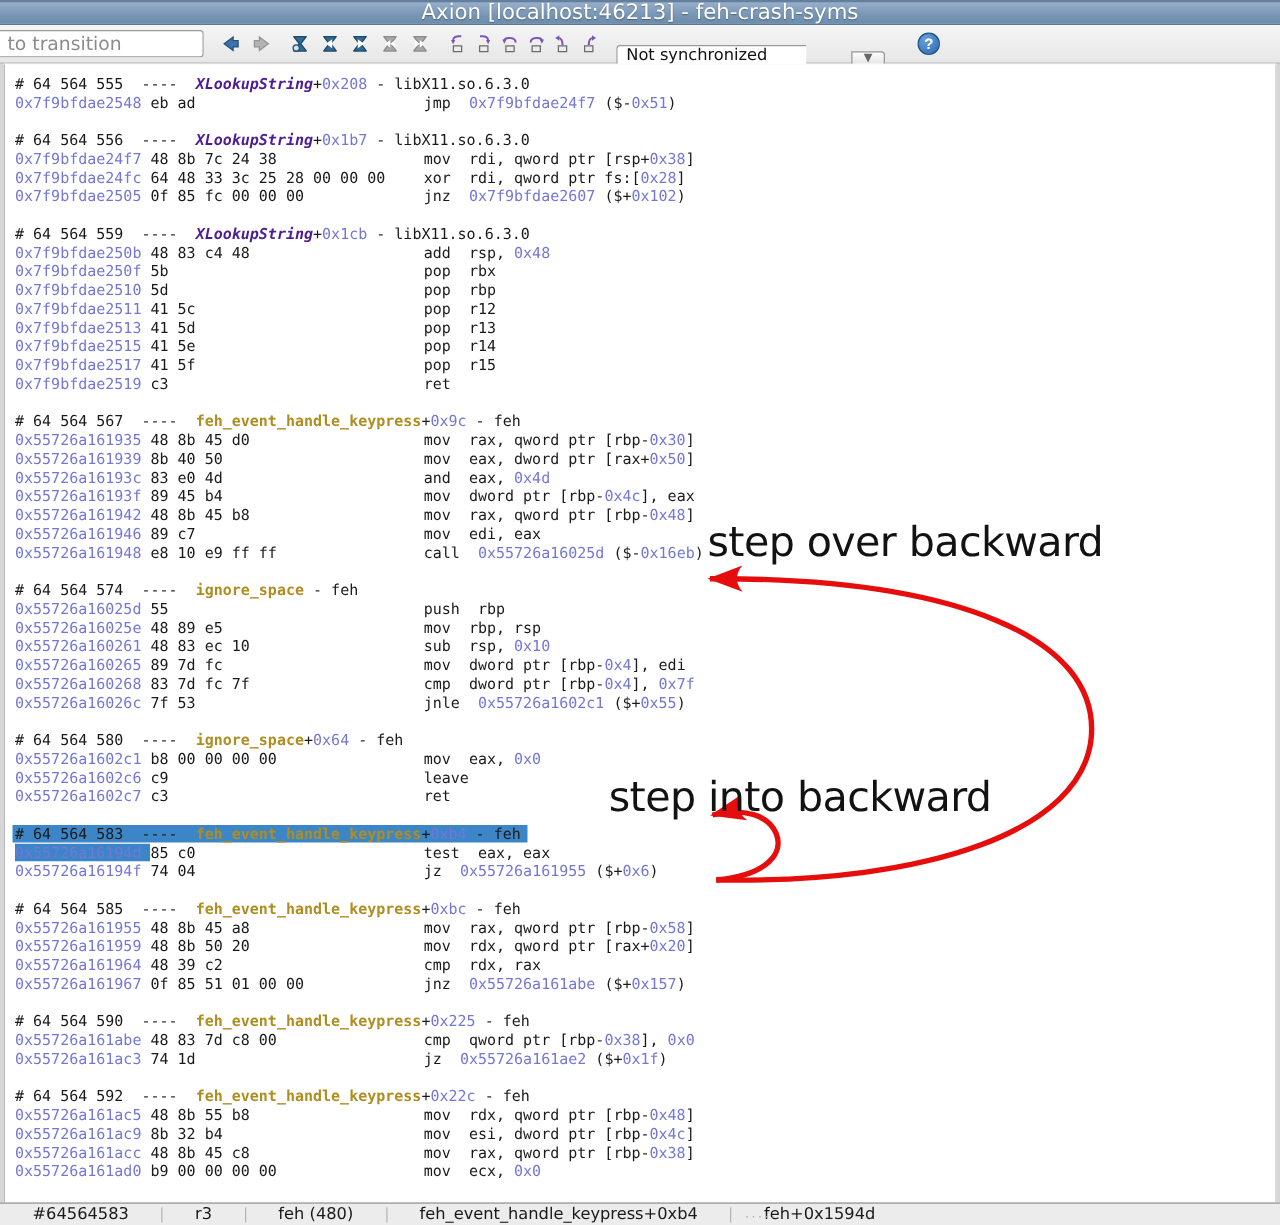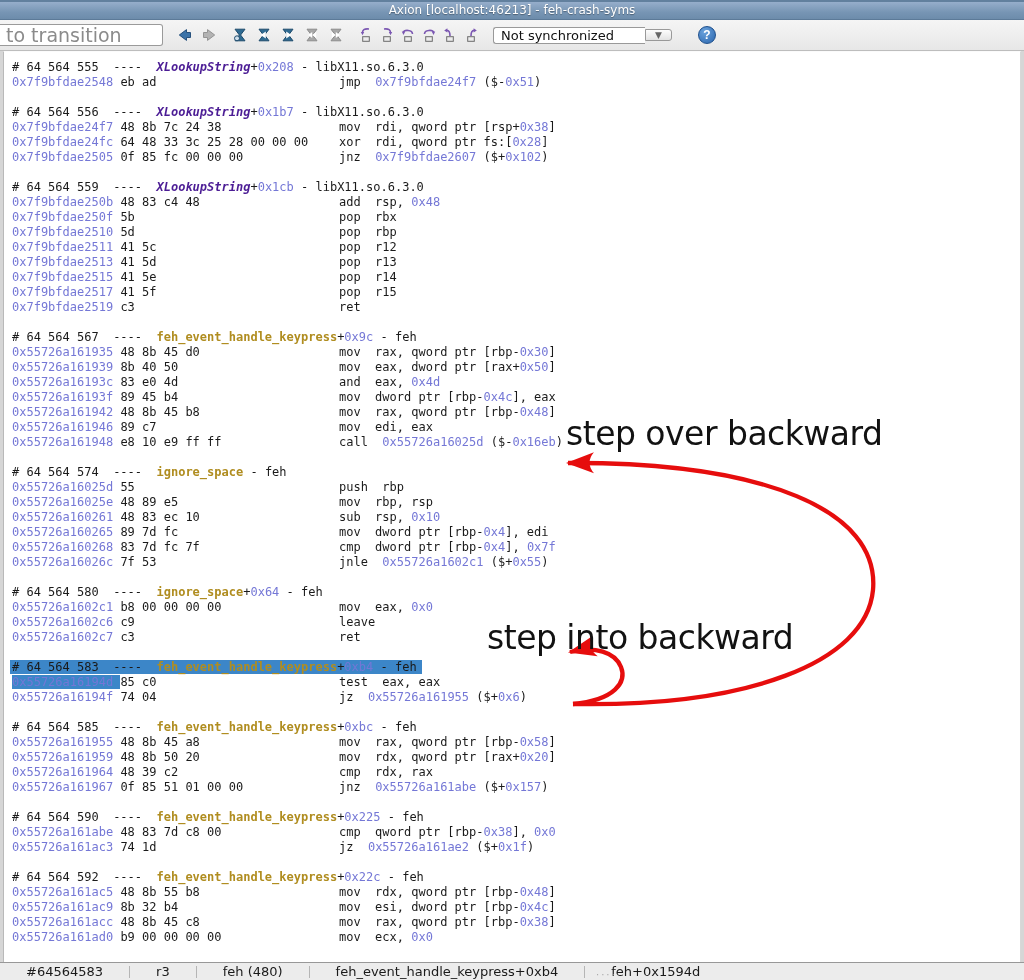--- a/index.html
+++ b/index.html
@@ -8,46 +8,46 @@
     width:1024px; height:980px; overflow:hidden; position:relative;
     font-family:"DejaVu Sans", sans-serif; background:#d6d6d6;
   }
   .window { display:flex; flex-direction:column; width:1024px; height:980px; }
 
   
   .titlebar {
     height:20px; flex:0 0 20px;
     background:linear-gradient(#96aecb,#7795b4 60%,#6d8cab);
     border-top:2px solid #62809e; border-bottom:1px solid #5c7a98;
-    color:#fff; font-size:12px; line-height:17px;
+    color:#fff; font-size:17px; line-height:17px;
     text-align:center; text-shadow:0 1px 1px rgba(0,0,0,.35);
     white-space:nowrap; overflow:hidden;
   }
 
   
   .toolbar {
     height:31px; flex:0 0 31px; display:flex; align-items:center;
     background:linear-gradient(#f5f5f5,#e7e7e7);
     border-bottom:1px solid #bdbdbd; padding:0 4px 0 0;
   }
   .goto-input {
     width:163px; height:22px; margin-right:10px;
     border:1px solid #9a9a9a; border-left:none; border-radius:0 3px 3px 0;
-    padding:0 6px; font-size:19px; font-family:"DejaVu Sans",sans-serif;
+    padding:0 6px; font-size:15px; font-family:"DejaVu Sans",sans-serif;
     color:#222; background:#fff; outline:none;
   }
   .goto-input::placeholder { color:#8b8b8b; }
   .tb-btn {
     width:24px; height:24px; border:none; background:transparent; padding:1px;
     display:flex; align-items:center; justify-content:center; border-radius:3px;
   }
   .tb-btn.small { width:21px; }
   .tb-gap { width:7px; flex:0 0 7px; }
   .combo {
-    margin-left:12px; display:flex; align-items:center; height:35px;
+    margin-left:12px; display:flex; align-items:flex-end; height:35px;gap:36px;
   }
   .combo-field {
     width:152px; background:#fff; border:1px solid #999; border-right:none;
     border-radius:3px 0 0 3px; font-size:13px; color:#111;
     display:flex; align-items:center; padding:0 7px; white-space:nowrap; overflow:hidden;
   }
   .combo-btn {
     width:27px; border:1px solid #999; border-radius:0 3px 3px 0;
     background:linear-gradient(#fdfdfd,#e3e3e3); display:flex; align-items:center; justify-content:center;
     font-size:9px; color:#666;

